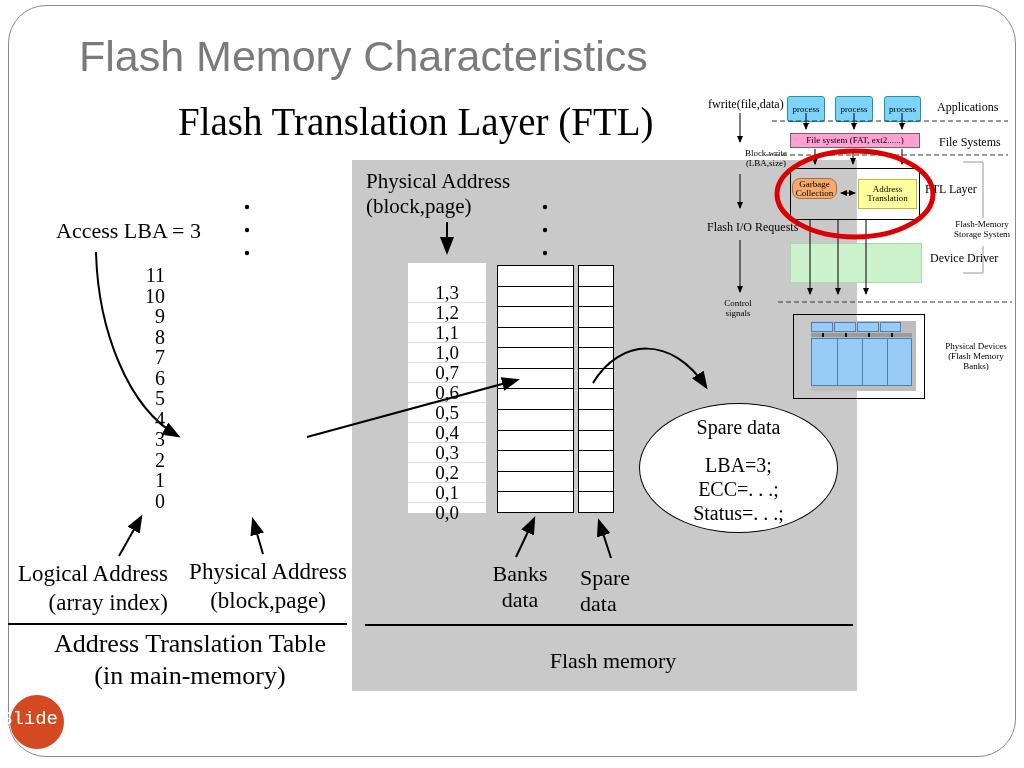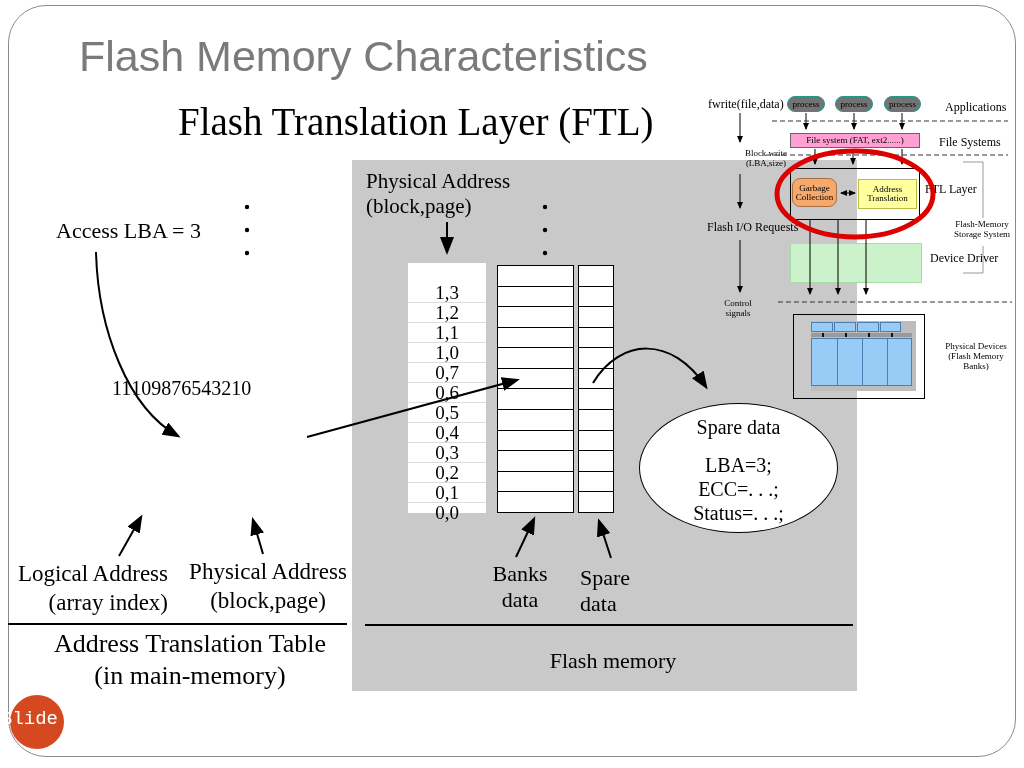--- a/index.html
+++ b/index.html
@@ -7,21 +7,21 @@
          font-family:"Liberation Serif","DejaVu Serif",serif;color:#000;}
   .abs{position:absolute;}
   #frame{left:8px;top:5px;width:1006px;height:750px;border:1px solid #8a8a8a;border-radius:38px;}
   #title{left:79px;top:32px;font-family:"Liberation Sans","DejaVu Sans",sans-serif;
          font-size:43px;color:#7a7a7a;white-space:nowrap;}
   #subtitle{left:178px;top:99px;font-size:39px;white-space:nowrap;}
   #gray-panel{left:352px;top:160px;width:505px;height:531px;background:#c9c9c9;}
 
   
   #access-label{left:56px;top:218px;font-size:22px;white-space:nowrap;}
-  #lba-index-column{left:112px;top:265px;width:53px;height:246px;display:flex;flex-direction:row;}
+  #lba-index-column{left:112px;top:265px;width:53px;height:246px;display:flex;flex-direction:column;}
   .num-row{flex:1;display:flex;align-items:center;justify-content:flex-end;font-size:20px;line-height:1;}
   #att{left:192px;top:265px;width:113px;height:246px;border:1px solid #000;background:#fff;
        display:flex;flex-direction:column;z-index:5;}
   .att-row{flex:1;border-bottom:1px solid #000;display:flex;align-items:center;justify-content:center;
            font-size:18px;line-height:1;}
   .att-row:last-child{border-bottom:none;}
   .att-row.shaded{background:#c9c9c9;}
 
   
   #page-strip{left:408px;top:263px;width:78px;height:250px;background:#fff;display:flex;
@@ -55,28 +55,28 @@
   #badge{left:10px;top:695px;width:54px;height:54px;border-radius:50%;background:#d4491f;z-index:60;}
   #badge-label{left:1px;top:708px;font-family:Liberation Mono, monospace;
                font-size:19px;color:#fff;z-index:61;white-space:nowrap;}
 
   
   .t9{font-size:12px;line-height:10px;white-space:nowrap;z-index:12;}
   .t9c{font-size:9px;line-height:10px;text-align:center;z-index:12;}
   .archbox{box-sizing:border-box;display:flex;align-items:center;justify-content:center;
            font-size:9px;line-height:9px;text-align:center;z-index:10;}
   #fwrite{left:708px;top:99px;}
-  .proc{width:38px;height:16px;border-radius:8px;background:#737373;border:1px solid #1d9a8c;}
+  .proc{width:38px;height:26px;border-radius:3px;background:#7dd3fc;border:1px solid #1d9a8c;}
   #proc1{left:787px;top:96px;} #proc2{left:835px;top:96px;} #proc3{left:884px;top:96px;width:37px;}
-  #apps{left:937px;top:102px;margin-left:8px;}
+  #apps{left:937px;top:102px;}
   #fsbox{left:790px;top:133px;width:130px;height:15px;background:#ff9fd2;border:1px solid #666;}
   #fslabel{left:939px;top:137px;}
   #blockwrite{left:738px;top:148px;width:56px;text-align:center;}
   #ftlrect{left:790px;top:168px;width:128px;height:50px;border:1px solid #000;z-index:9;}
-  #gc{left:792px;top:178px;width:45px;height:29px;border-radius:8px;background:#f6a96d;border:1px solid #a87040;}
+  #gc{left:792px;top:178px;width:45px;height:21px;border-radius:8px;background:#f6a96d;border:1px solid #a87040;}
   #at{left:858px;top:179px;width:59px;height:30px;background:#ffff9e;border:1px solid #bbbb44;}
   #ftllabel{left:925px;top:184px;}
   #fio{left:707px;top:222px;}
   #storage{left:950px;top:219px;width:64px;}
   #green{left:790px;top:243px;width:130px;height:38px;background:#ccf2cb;border:1px solid #a6dca6;z-index:9;}
   #ddlabel{left:930px;top:253px;}
   #control{left:716px;top:298px;width:44px;}
   #devbox{left:793px;top:314px;width:130px;height:83px;border:1px solid #000;z-index:9;}
   #devshadow{left:811px;top:321px;width:105px;height:70px;background:#bdbdbd;z-index:10;}
   .chip{top:322px;height:8px;background:#99cbf7;border:1px solid #4a7fb5;z-index:11;}

